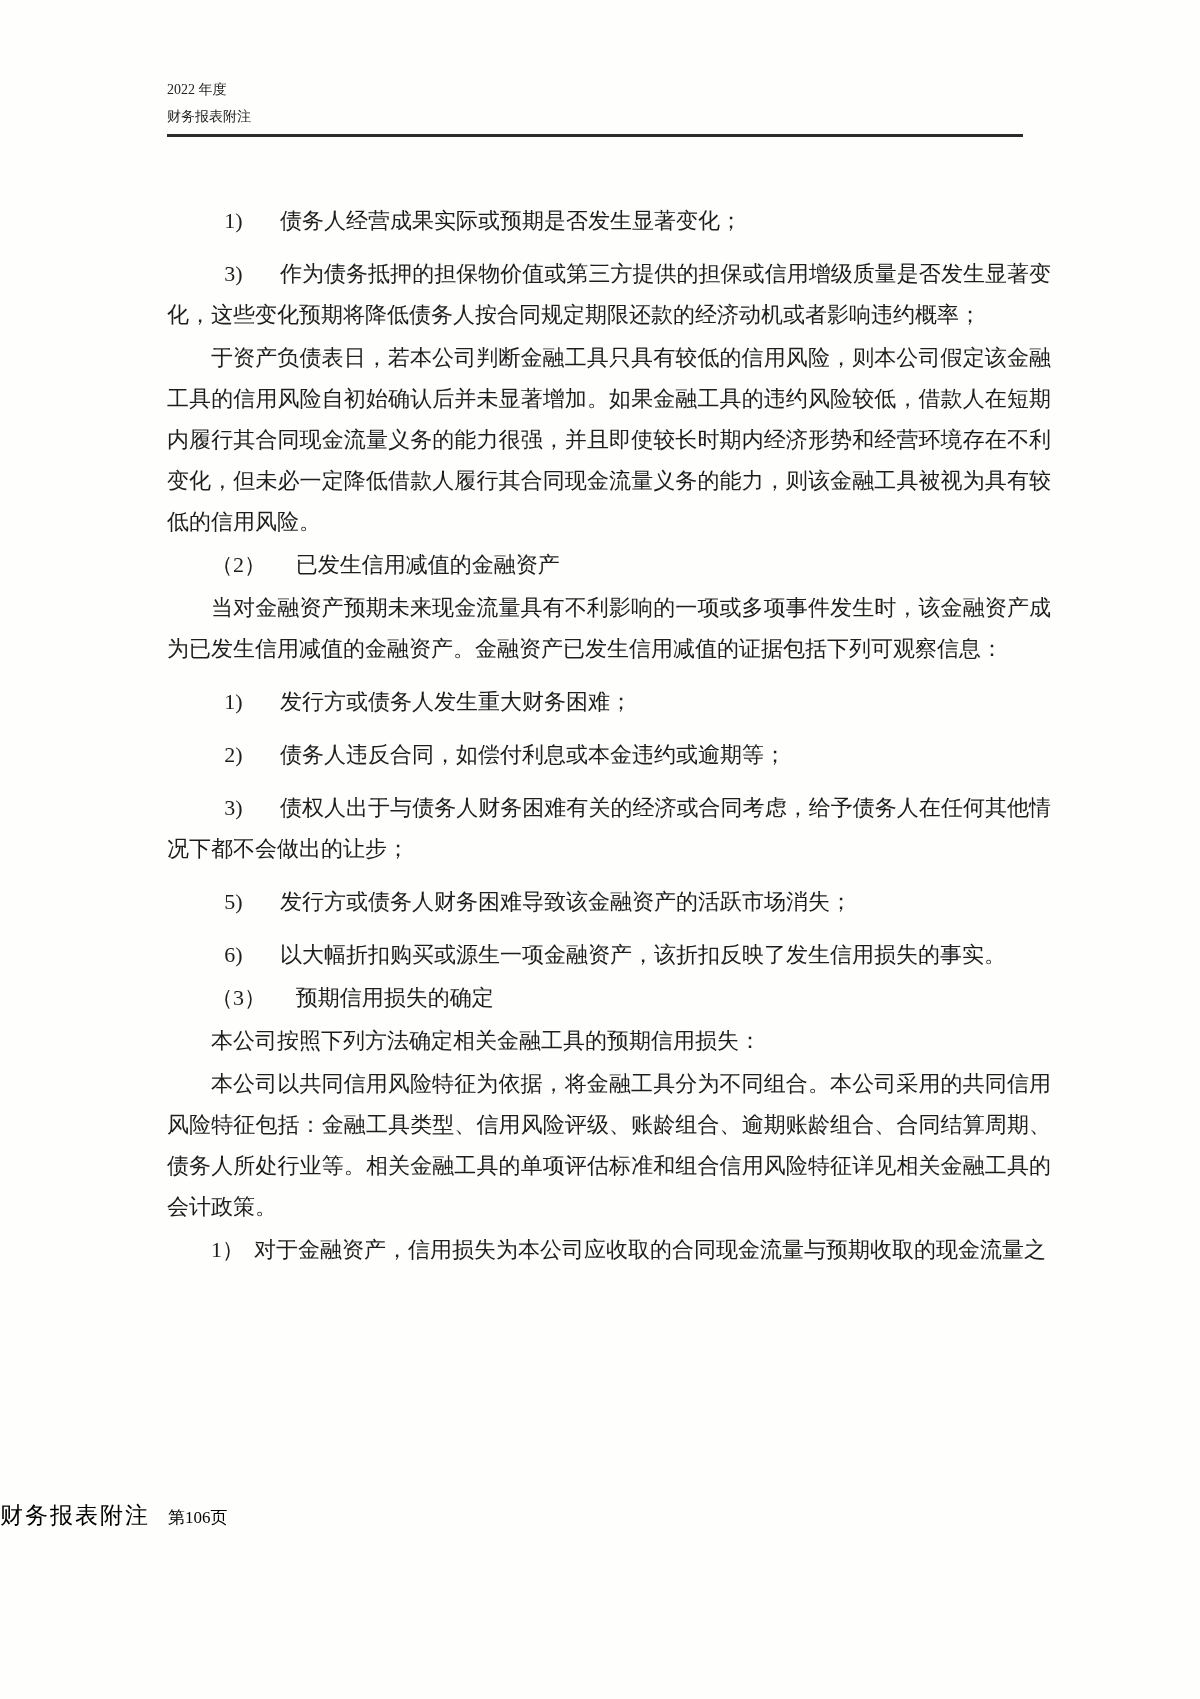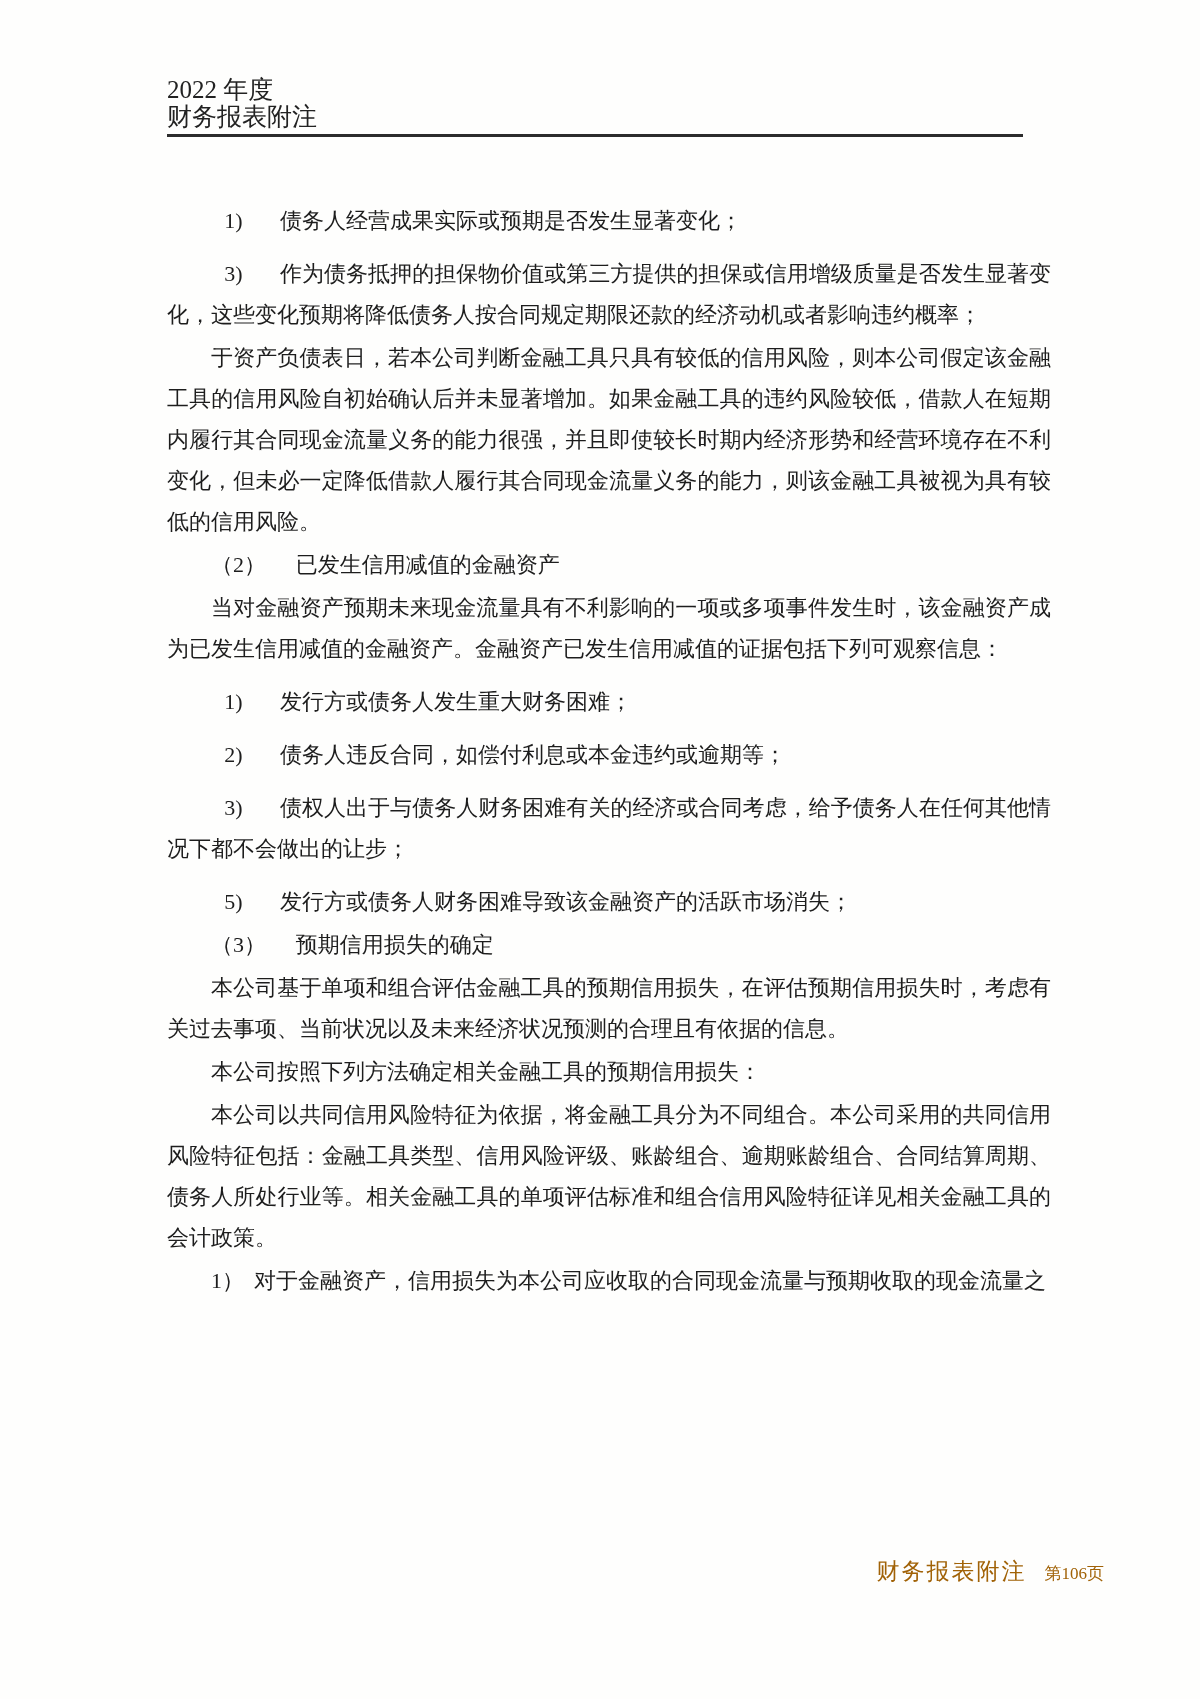--- a/index.html
+++ b/index.html
@@ -6,43 +6,43 @@
   .page{
     position:relative;
     width:1200px;height:1699px;
     background:#fefefdfa;
     font-family:"Liberation Serif","DejaVu Serif",serif;
     color:#1e1e1e;
     overflow:hidden;
   }
   .header{
     position:absolute;left:167px;top:76px;width:884px;
-    font-size:25px;line-height:27px;color:#222;
+    font-size:14px;line-height:27px;color:#222;
   }
   .header-rule{
     position:absolute;left:167px;top:134px;width:856px;height:3px;
     background:#2c2c2c;
   }
   .content{
     position:absolute;left:167px;top:188px;width:884px;
     font-size:22px;line-height:41px;
     text-align:justify;text-justify:inter-ideograph;
     color:#1d1d1d;
   }
   .content p{margin:0 0 2px 0;}
   p.li{text-indent:2.6em;margin-top:12px;}
   p.li .num{margin-right:1.7em;}
   p.hd{text-indent:2em;}
   p.hd .num{margin-right:1.35em;}
   p.para{text-indent:2em;}
   p.pnum{text-indent:2em;}
   p.pnum .num{margin-right:0.45em;}
   .footer{
-    position:absolute;left:0;top:1556px;width:1104px;
-    text-align:right;white-space:nowrap;color:#a16207;
+    position:absolute;left:0;top:1500px;width:1104px;
+    text-align:left;white-space:nowrap;color:#000000;
   }
   .footer .ftitle{font-size:23px;letter-spacing:2px;}
   .footer .fpage{font-size:17px;margin-left:14px;}
 </style>
 </head>
 <body>
 
 <div class="page">
 
   <div class="header">
@@ -54,22 +54,22 @@
   <div class="content" id="content">
       <p class="li"><span class="num">1)</span><span>债务人经营成果实际或预期是否发生显著变化；</span></p>
       <p class="li"><span class="num">3)</span><span>作为债务抵押的担保物价值或第三方提供的担保或信用增级质量是否发生显著变化，这些变化预期将降低债务人按合同规定期限还款的经济动机或者影响违约概率；</span></p>
       <p class="para"><span>于资产负债表日，若本公司判断金融工具只具有较低的信用风险，则本公司假定该金融工具的信用风险自初始确认后并未显著增加。如果金融工具的违约风险较低，借款人在短期内履行其合同现金流量义务的能力很强，并且即使较长时期内经济形势和经营环境存在不利变化，但未必一定降低借款人履行其合同现金流量义务的能力，则该金融工具被视为具有较低的信用风险。</span></p>
       <p class="hd"><span class="num">（2）</span><span>已发生信用减值的金融资产</span></p>
       <p class="para"><span>当对金融资产预期未来现金流量具有不利影响的一项或多项事件发生时，该金融资产成为已发生信用减值的金融资产。金融资产已发生信用减值的证据包括下列可观察信息：</span></p>
       <p class="li"><span class="num">1)</span><span>发行方或债务人发生重大财务困难；</span></p>
       <p class="li"><span class="num">2)</span><span>债务人违反合同，如偿付利息或本金违约或逾期等；</span></p>
       <p class="li"><span class="num">3)</span><span>债权人出于与债务人财务困难有关的经济或合同考虑，给予债务人在任何其他情况下都不会做出的让步；</span></p>
       <p class="li"><span class="num">5)</span><span>发行方或债务人财务困难导致该金融资产的活跃市场消失；</span></p>
+      <p class="li"><span class="num">6)</span><span>以大幅折扣购买或源生一项金融资产，该折扣反映了发生信用损失的事实。</span></p>
       <p class="hd"><span class="num">（3）</span><span>预期信用损失的确定</span></p>
-      <p class="para"><span>本公司基于单项和组合评估金融工具的预期信用损失，在评估预期信用损失时，考虑有关过去事项、当前状况以及未来经济状况预测的合理且有依据的信息。</span></p>
       <p class="para"><span>本公司按照下列方法确定相关金融工具的预期信用损失：</span></p>
       <p class="para"><span>本公司以共同信用风险特征为依据，将金融工具分为不同组合。本公司采用的共同信用风险特征包括：金融工具类型、信用风险评级、账龄组合、逾期账龄组合、合同结算周期、债务人所处行业等。相关金融工具的单项评估标准和组合信用风险特征详见相关金融工具的会计政策。</span></p>
       <p class="pnum"><span class="num">1）</span><span>对于金融资产，信用损失为本公司应收取的合同现金流量与预期收取的现金流量之</span></p>
     </div>
 
   <div class="footer">
     <span class="ftitle">财务报表附注</span>
     <span class="fpage">第106页</span>
   </div>
 

